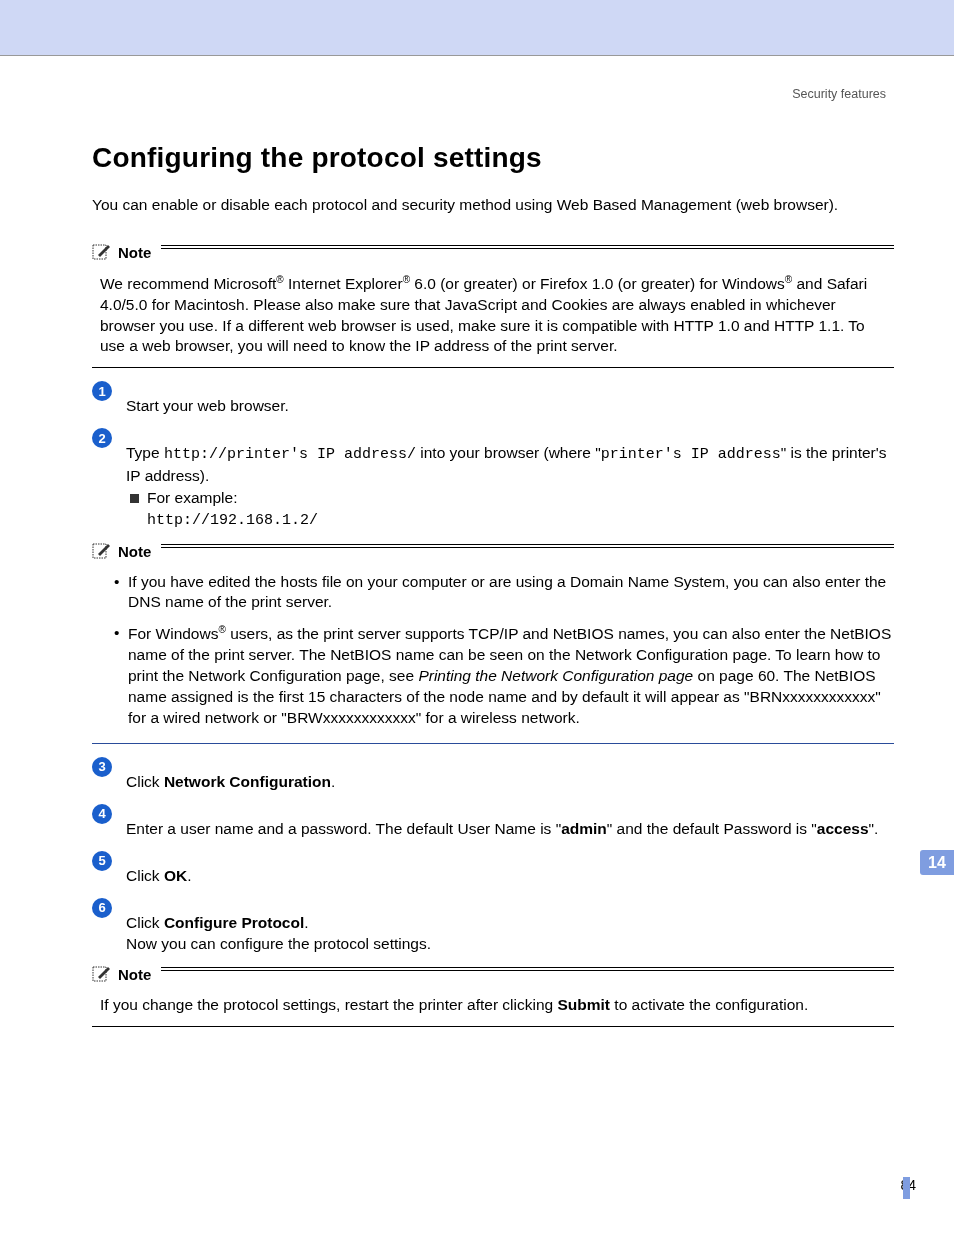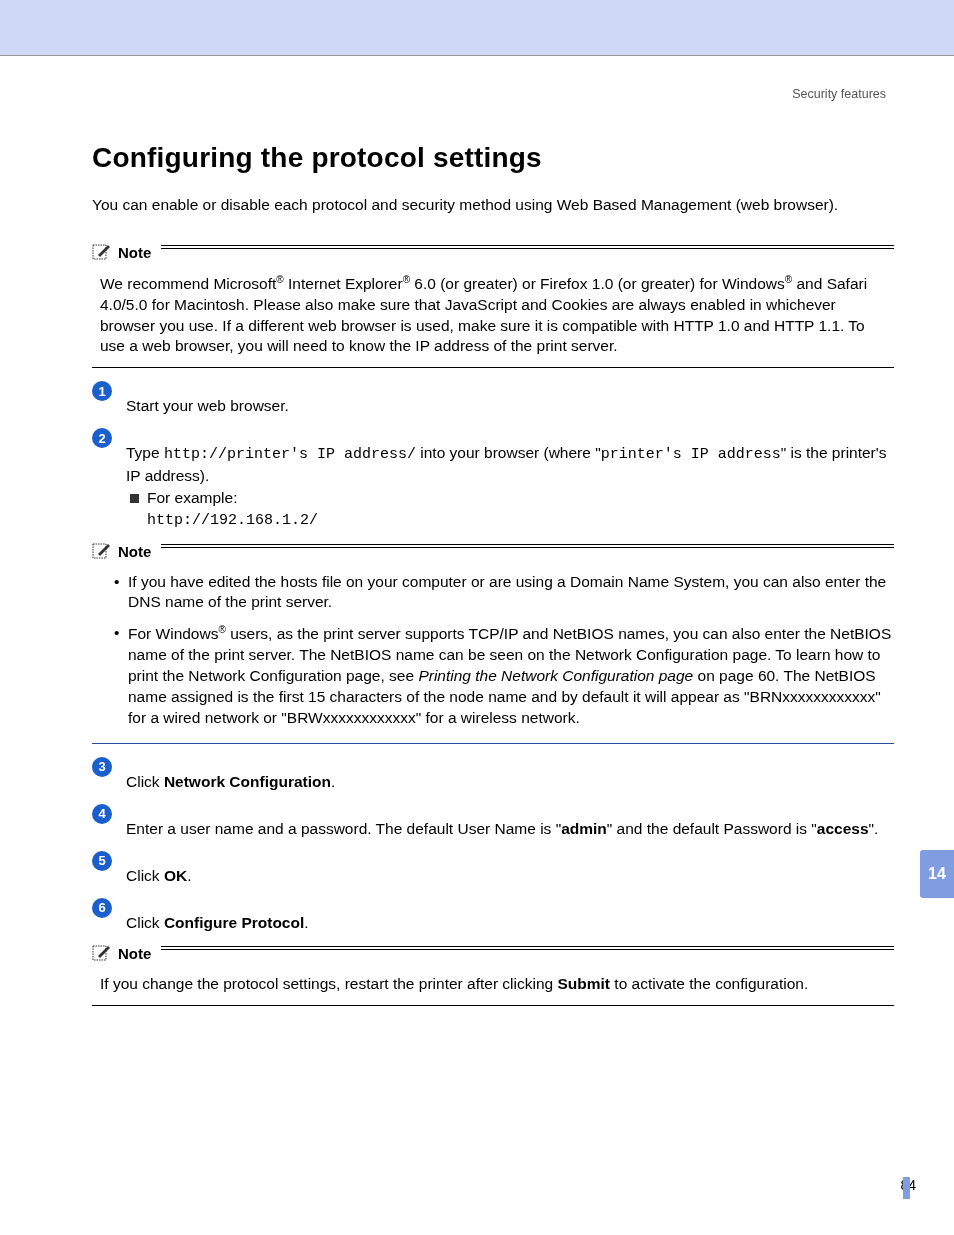--- a/index.html
+++ b/index.html
@@ -119,21 +119,21 @@
     left: 0;
     top: 0;
   }
   .italic { font-style: italic; }
   .bold { font-weight: bold; }
   .side-tab {
     position: absolute;
     right: 0;
     top: 850px;
     width: 34px;
-    height: 48px;
+    height: 25px;
     background: #7f9de0;
     color: #fff;
     font-weight: bold;
     font-size: 16px;
     display: flex;
     align-items: center;
     justify-content: center;
     border-top-left-radius: 3px;
     border-bottom-left-radius: 3px;
   }
@@ -246,20 +246,21 @@
     <li class="step-item">
       <span class="step-badge">5</span>
       <div class="step-body">
         <span>Click </span><span class="bold">OK</span><span>.</span>
       </div>
     </li>
     <li class="step-item">
       <span class="step-badge">6</span>
       <div class="step-body">
         <span>Click </span><span class="bold">Configure Protocol</span><span>.</span><br>
+        <span>Now you can configure the protocol settings.</span>
       </div>
     </li>
   </ul>
 
   <div class="note-block">
     <div class="note-head">
       <span class="note-icon">
         <svg width="22" height="18" viewBox="0 0 22 18">
             <rect x="1" y="2" width="13" height="14" fill="none" stroke="#333" stroke-width="1" stroke-dasharray="1.5 1"></rect>
             <path d="M6 12 L16 2 L18 4 L8 14 Z" fill="#333"></path>

